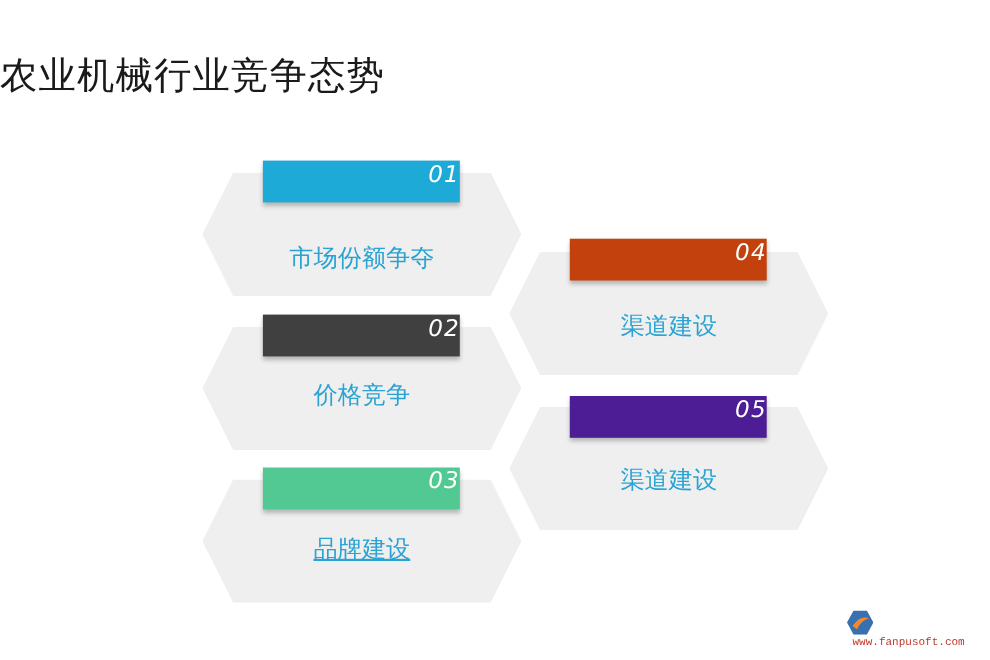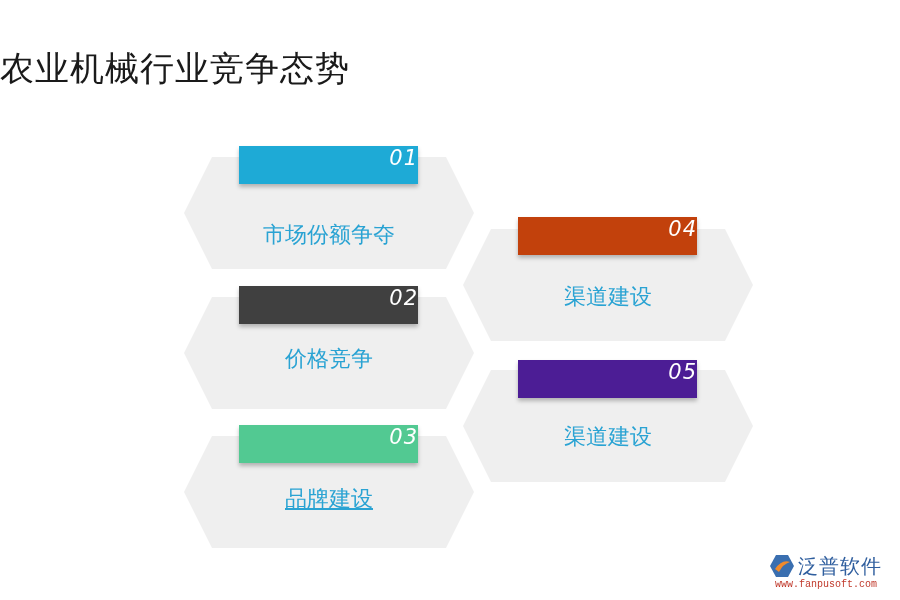--- a/index.html
+++ b/index.html
@@ -62,15 +62,14 @@
   </svg>
 </div>
 <div class="badge" style="left:518px; top:360px; background:#4c1d95;">05</div>
 <div class="label" style="left:463px; top:422px;">渠道建设</div>
 
 <div class="logo">
   <svg class="logo-mark" viewBox="0 0 24 22">
     <polygon points="6,0 18,0 24,11 18,22 6,22 0,11" fill="#3a6fb0"></polygon>
     <path d="M5,14 Q12,4 20,7 Q13,9 9,17 Z" fill="#f08a2c"></path>
   </svg>
-  <div class="logo-name">泛普软件</div>
   <div class="logo-url">www.fanpusoft.com</div>
 </div>
 
 </body></html>

